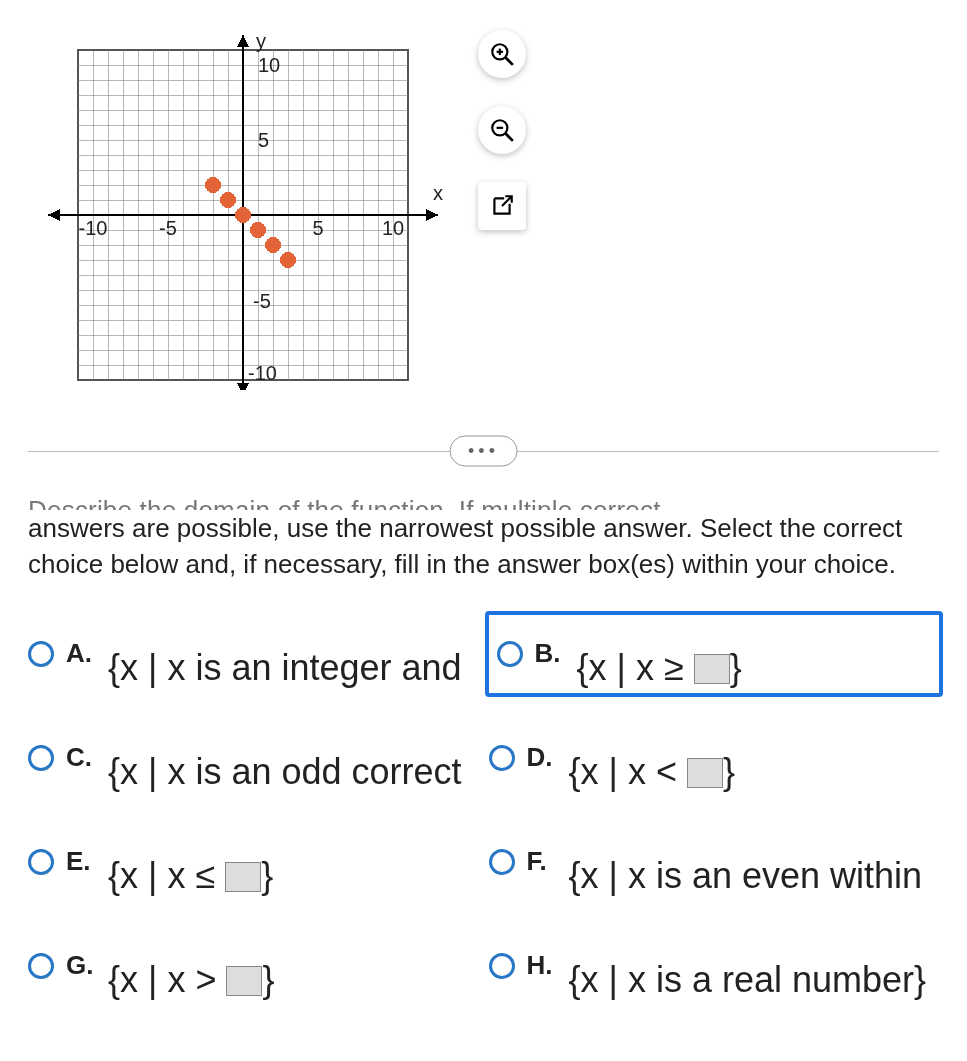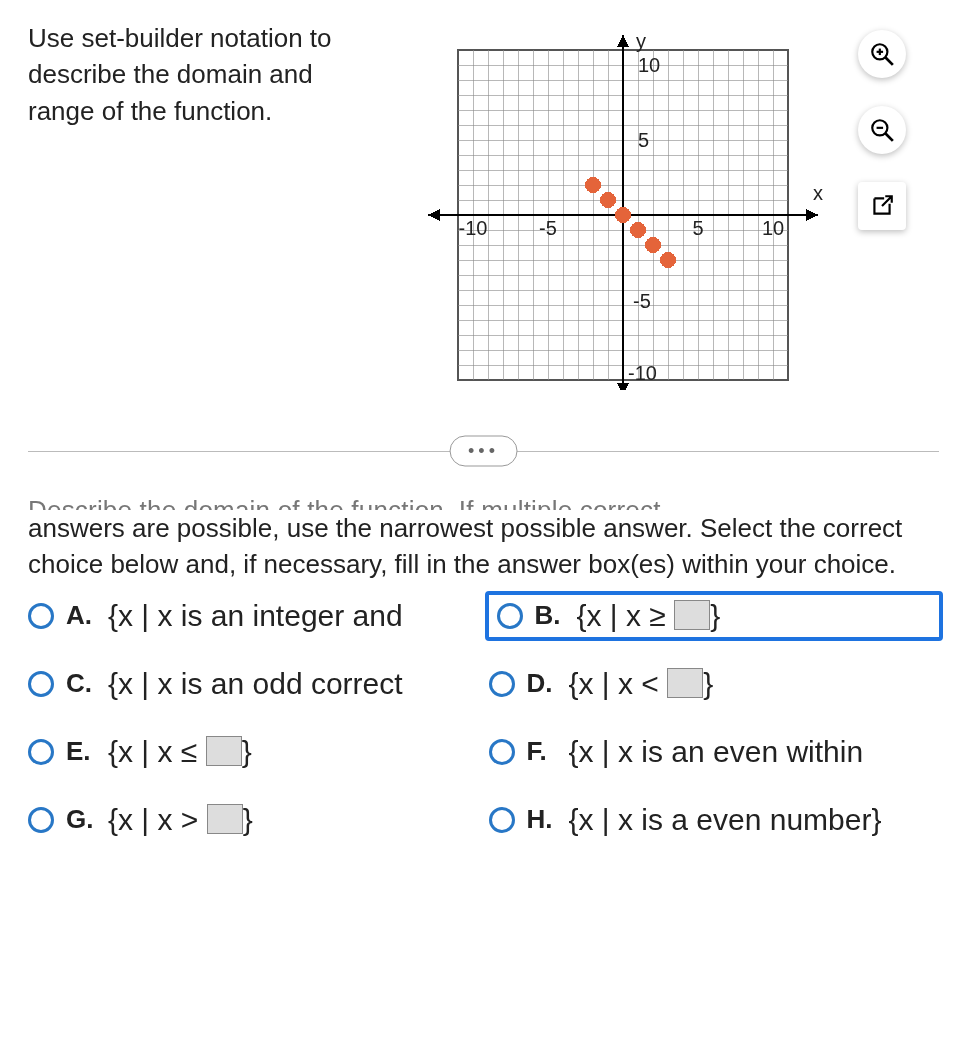--- a/index.html
+++ b/index.html
@@ -66,21 +66,21 @@
     border: 1px solid #999;
     border-radius: 20px;
     padding: 4px 18px;
     font-size: 18px;
     letter-spacing: 4px;
     color: #666;
     cursor: pointer;
   }
   .instruction {
     line-height: 1.4;
-    margin-bottom: 16px;
+    margin-bottom: 36px;
   }
   .cutoff-line {
     color: #777;
     font-size: 26px;
     letter-spacing: 0.2px;
     white-space: nowrap;
     overflow: hidden;
   }
   .choices {
     display: grid;
@@ -103,21 +103,21 @@
     background: #fff;
     cursor: pointer;
   }
   .choice-label {
     font-weight: bold;
     min-width: 30px;
   }
   .choice-text {
     white-space: nowrap;
   }
-  .set-brace { font-size: 30px; }
+  .set-brace { font-size: 36px; margin-top: 28px; }
   .input-box {
     display: inline-block;
     width: 36px;
     height: 30px;
     background: #ddd;
     border: 1px solid #888;
     vertical-align: -4px;
   }
   .selected-box {
     border: 4px solid #1e73e0;
@@ -130,21 +130,20 @@
   .axis-label {
     font-family: Arial, Helvetica, sans-serif;
     font-size: 20px;
     fill: #222;
   }
 </style>
 </head>
 <body>
 
 <div class="top-section">
-  <div class="prompt-text">Use set-builder notation to describe the domain and range of the function.</div>
 
   <div class="graph-area">
     <svg width="420" height="360" viewBox="0 0 420 360">
 
       <g class="svg-grid" transform="translate(50,20)">
 
         <rect x="0" y="0" width="330" height="330" fill="#fff" stroke="#555" stroke-width="2"></rect>
 
         <g stroke="#888" stroke-width="0.6">
 
@@ -307,16 +306,16 @@
     <div class="radio"></div>
     <span class="choice-label">G.</span>
     <span class="choice-text set-brace">
       <span>{x | x &gt; </span><span class="input-box"></span><span>}</span>
     </span>
   </div>
 
   <div class="choice">
     <div class="radio"></div>
     <span class="choice-label">H.</span>
-    <span class="choice-text set-brace">{x | x is a even number}</span>
+    <span class="choice-text set-brace">{x | x is a real number}</span>
   </div>
 
 </div>
 
 </body></html>

